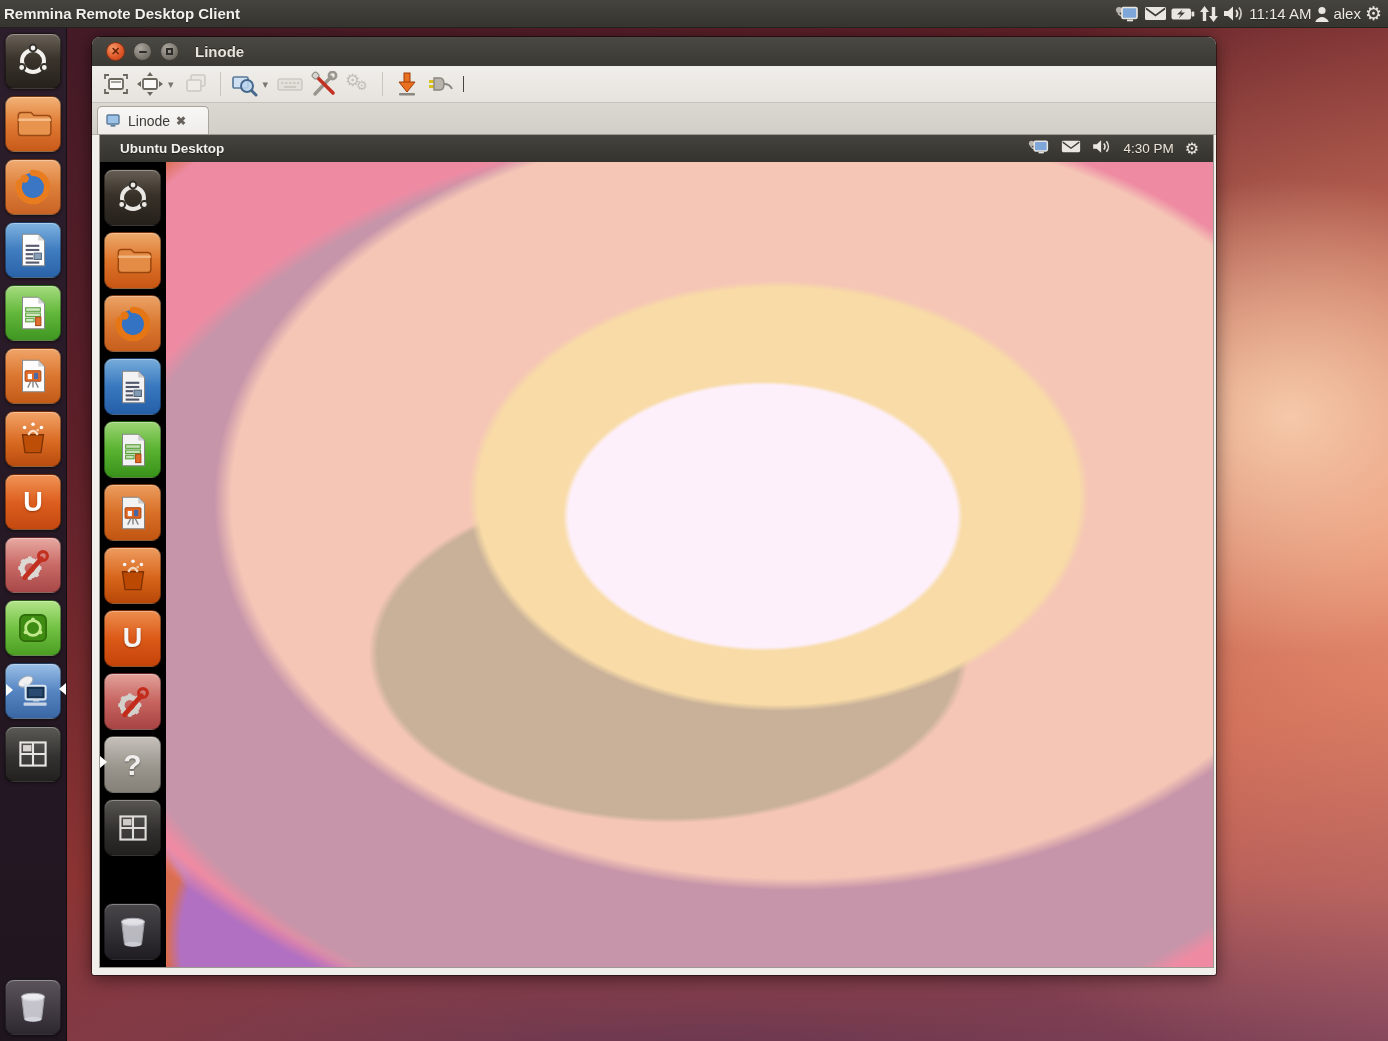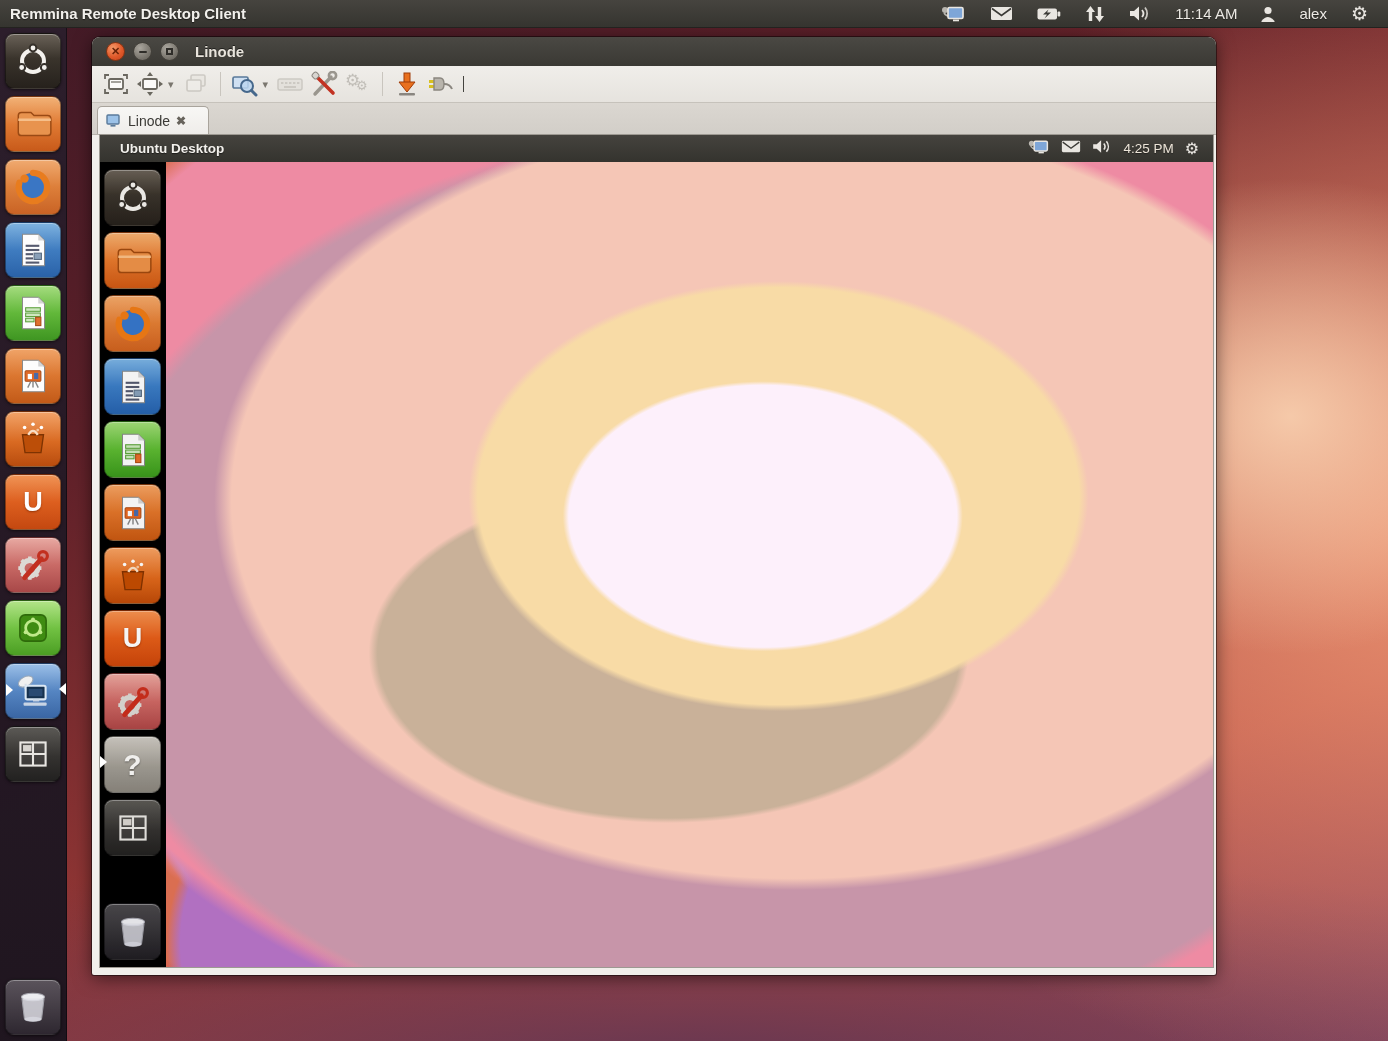--- a/index.html
+++ b/index.html
@@ -12,23 +12,23 @@
       radial-gradient(420px 340px at 93% 40%, rgba(247,205,173,.95) 0%, rgba(247,205,173,0) 70%),
       radial-gradient(1000px 780px at 103% 50%, #ec9573 0%, rgba(236,149,115,0) 72%),
       radial-gradient(1400px 300px at 50% 104%, #5f3553 0%, rgba(95,53,83,0) 80%),
       radial-gradient(900px 620px at 105% 108%, #8a4a66 0%, rgba(138,74,102,0) 70%),
       linear-gradient(155deg,#401a26 0%,#5e2029 28%,#8e3534 55%,#b54a41 78%,#a94a4a 100%);}
 
   
   .host-panel{position:absolute;left:0;top:0;width:1388px;height:27px;
     background:linear-gradient(#46443f,#35342f);border-bottom:1px solid #23221f;
     display:flex;align-items:center;color:#f2f0ec;z-index:40;}
-  .host-panel .app-title{font-weight:bold;font-size:15px;margin-left:10px;
+  .host-panel .app-title{font-weight:bold;font-size:15px;margin-left:4px;
     text-shadow:0 1px 1px rgba(0,0,0,.5);}
-  .host-tray{margin-left:auto;display:flex;align-items:center;gap:24px;padding-right:20px;}
+  .host-tray{margin-left:auto;display:flex;align-items:center;gap:4px;padding-right:6px;}
   .host-tray svg{display:block;}
   .tray-text{font-size:15px;color:#ece9e4;text-shadow:0 1px 1px rgba(0,0,0,.4);}
   .gear-glyph{font-size:19px;line-height:1;color:#e9e6e1;}
 
   
   .launcher{position:absolute;left:0;top:27px;width:66px;height:1014px;
     background:linear-gradient(180deg,rgba(44,30,44,.97),rgba(28,20,30,.97));
     border-right:1px solid rgba(0,0,0,.45);z-index:30;}
   .tile{position:absolute;left:5px;width:56px;height:56px;border-radius:9px;
     border:1px solid rgba(0,0,0,.4);box-sizing:border-box;
@@ -439,21 +439,21 @@
                 <path d="M2 3.5 l9.5 7 l9.5-7" stroke="#3b3a36" stroke-width="1.6" fill="none"></path>
               </svg>
           </span>
           <span>
             <svg width="20" height="15" viewBox="0 0 22 17">
                 <path d="M1 6 h4 l5-4.5 v14 l-5-4.5 H1 z" fill="#e9e6e1"></path>
                 <path d="M13 5 a5.5 5.5 0 0 1 0 7" stroke="#e9e6e1" stroke-width="1.8" fill="none"></path>
                 <path d="M16 2.5 a9.5 9.5 0 0 1 0 12" stroke="#e9e6e1" stroke-width="1.8" fill="none"></path>
               </svg>
           </span>
-          <span class="tray-text">4:25 PM</span>
+          <span class="tray-text">4:30 PM</span>
           <span class="gear-glyph">⚙</span>
         </div>
       </div>
 
       <div class="r-launcher">
         <div class="tile t-dash" style="top:7px">
           <svg width="40" height="40" viewBox="0 0 40 40">
               <circle cx="20" cy="20" r="11" fill="none" stroke="#f4f2ee" stroke-width="4"></circle>
               <circle cx="20" cy="7" r="3.4" fill="#f4f2ee" stroke="#35302a" stroke-width="2"></circle>
               <circle cx="31.3" cy="26.5" r="3.4" fill="#f4f2ee" stroke="#35302a" stroke-width="2"></circle>

